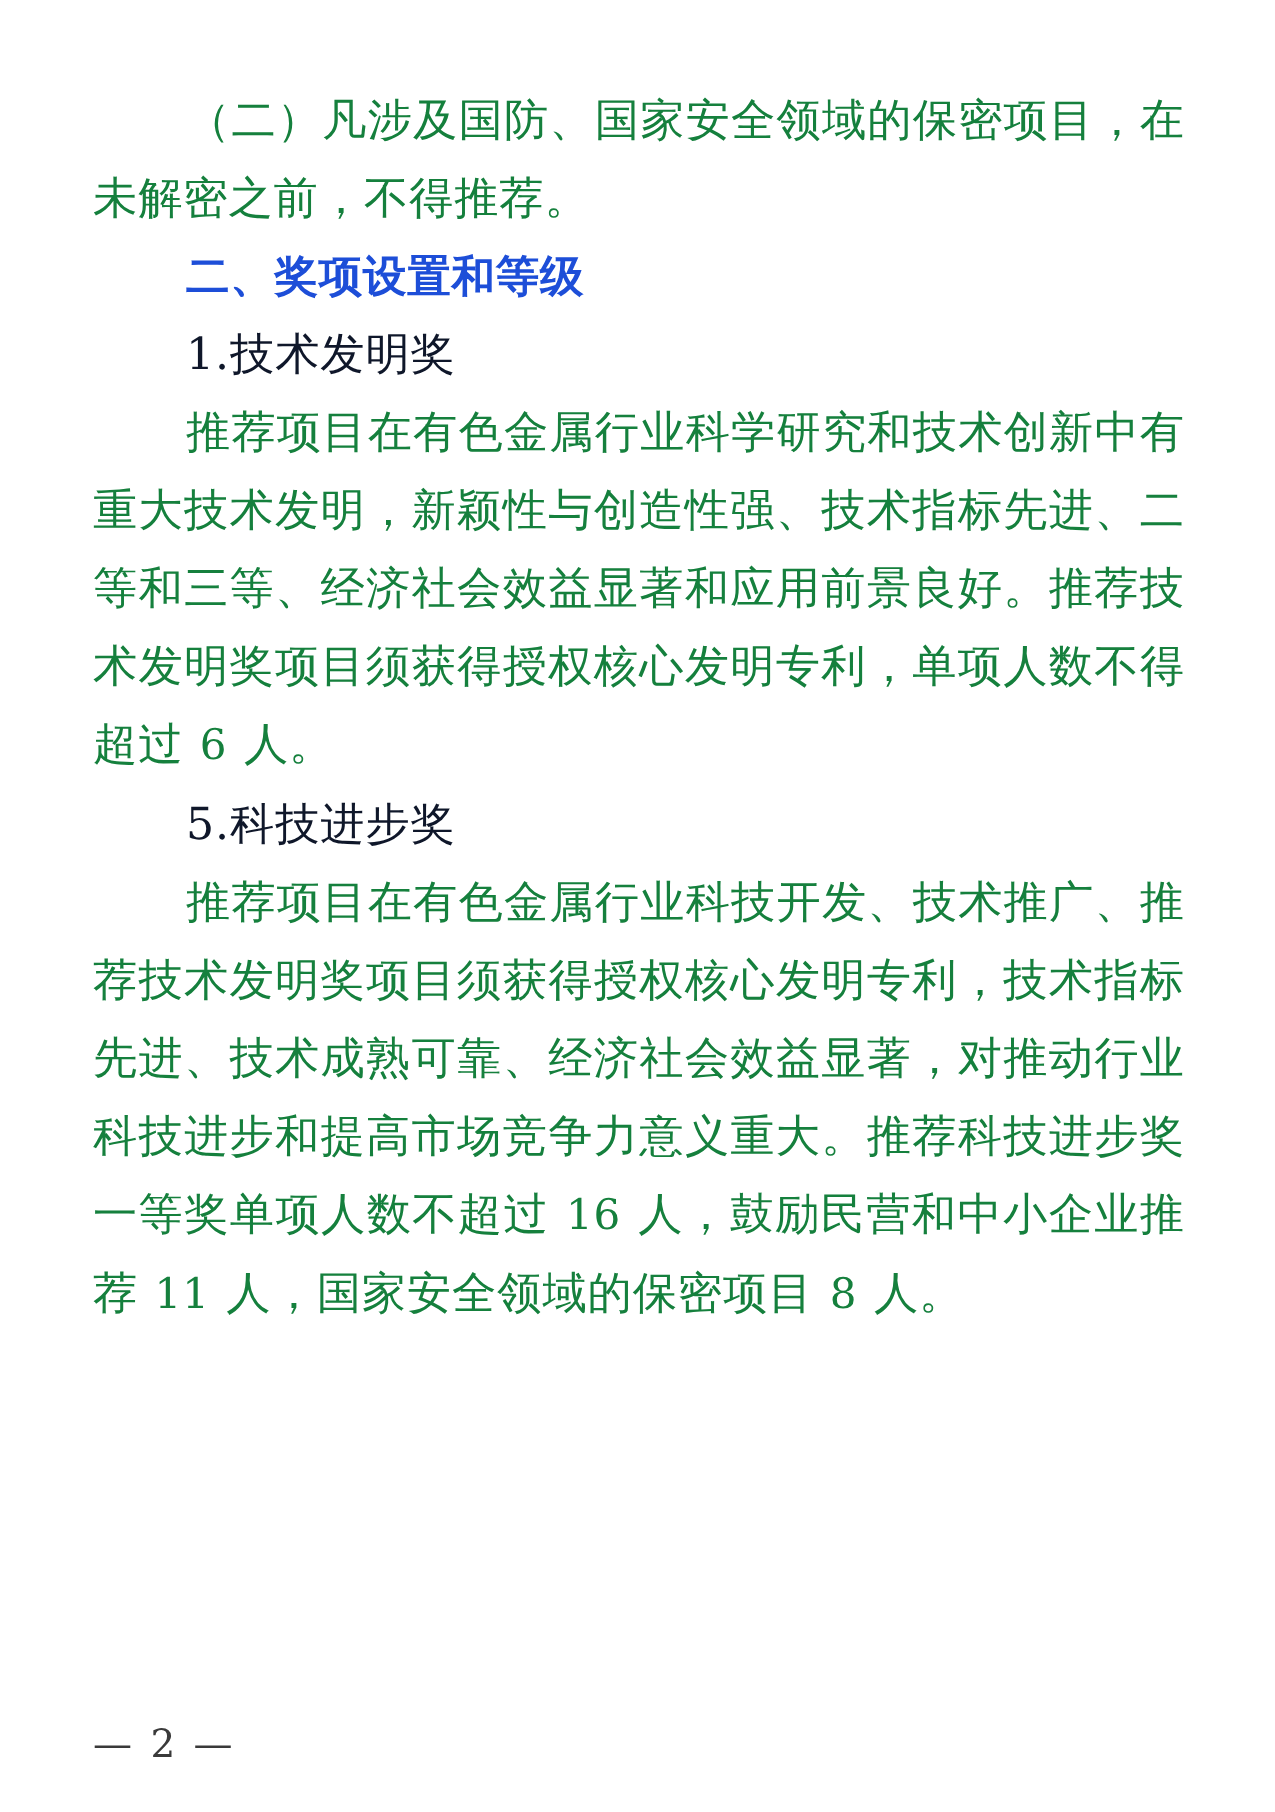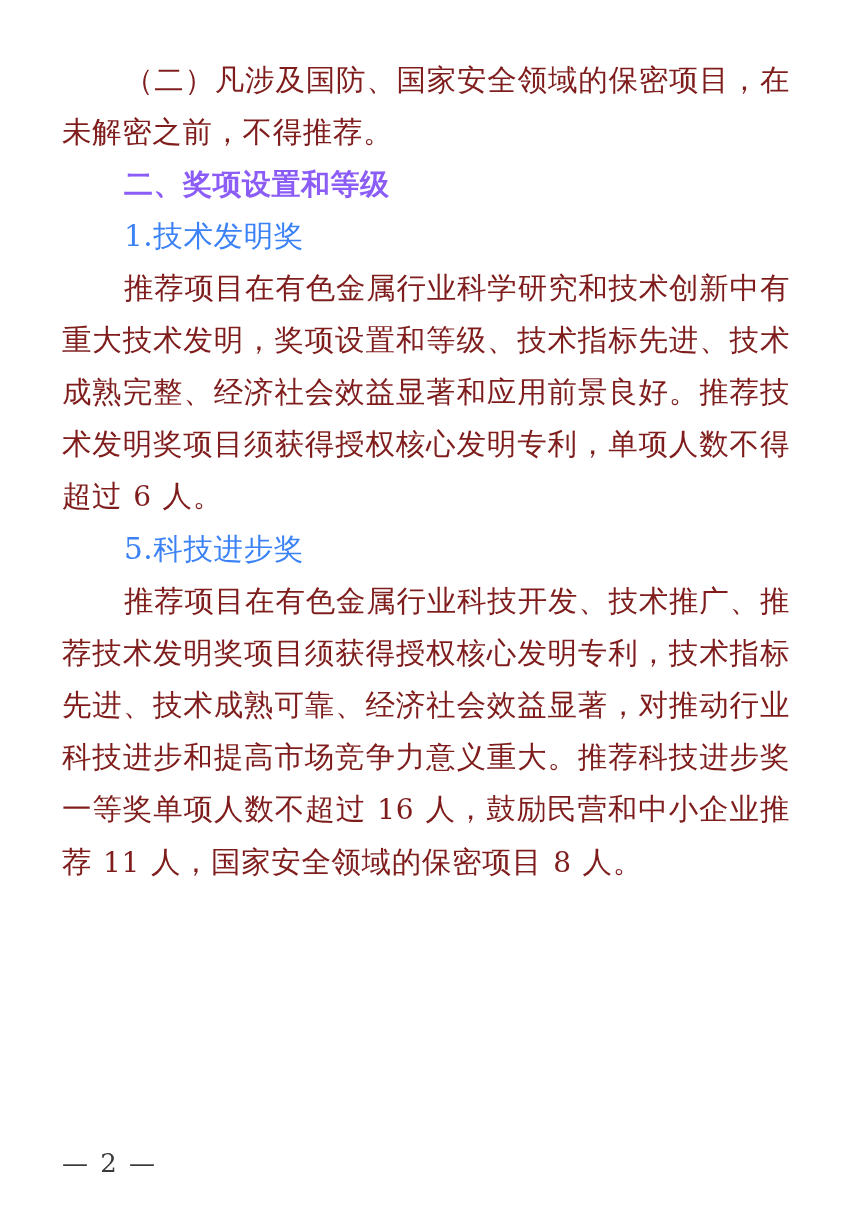--- a/index.html
+++ b/index.html
@@ -37,50 +37,50 @@
 
   .para {
     font-size: 29.5px;
     line-height: 52px;
     text-align: justify;
     text-justify: inter-character;
     text-align-last: left;
     letter-spacing: 0.6px;
     margin: 0;
     font-family: "DejaVu Serif", "Liberation Serif", serif;
-    color: #7f1d1d;
+    color: #15803d;
     word-break: break-all;
   }
 
   .para.indent2 {
     text-indent: 62px;
   }
 
   
   .heading {
     font-family: "DejaVu Sans", "Liberation Sans", sans-serif;
     font-weight: 700;
     font-size: 29px;
     line-height: 52px;
     letter-spacing: 0.5px;
     margin: 0;
     text-indent: 62px;
-    color: #8b5cf6;
+    color: #1d4ed8;
   }
 
   
   .subitem {
     font-family: "DejaVu Serif", "Liberation Serif", serif;
     font-weight: 400;
     font-size: 29.5px;
     line-height: 52px;
     letter-spacing: 0.6px;
     margin: 0;
     text-indent: 62px;
-    color: #3b82f6;
+    color: #0f172a;
   }
 
   .num {
     font-family: "DejaVu Serif", "Liberation Serif", serif;
     font-size: 28px;
     padding: 0 1px;
   }
 
   
   #footer {
@@ -103,21 +103,21 @@
   <div id="content">
 
     <p class="para indent2">（二）凡涉及国防、国家安全领域的保密项目，在未解密之前，不得推荐。</p>
 
 
     <p class="heading">二、奖项设置和等级</p>
 
 
     <p class="subitem">1.技术发明奖</p>
 
-    <p class="para indent2"><span>推荐项目在有色金属行业科学研究和技术创新中有重大技术发明，奖项设置和等级、技术指标先进、技术成熟完整、经济社会效益显著和应用前景良好。推荐技术发明奖项目须获得授权核心发明专利，单项人数不得超过 </span><span class="num">6</span><span> 人。</span></p>
+    <p class="para indent2"><span>推荐项目在有色金属行业科学研究和技术创新中有重大技术发明，新颖性与创造性强、技术指标先进、二等和三等、经济社会效益显著和应用前景良好。推荐技术发明奖项目须获得授权核心发明专利，单项人数不得超过 </span><span class="num">6</span><span> 人。</span></p>
 
     <p class="subitem">5.科技进步奖</p>
 
     <p class="para indent2"><span>推荐项目在有色金属行业科技开发、技术推广、推荐技术发明奖项目须获得授权核心发明专利，技术指标先进、技术成熟可靠、经济社会效益显著，对推动行业科技进步和提高市场竞争力意义重大。推荐科技进步奖一等奖单项人数不超过 </span><span class="num">16</span><span> 人，鼓励民营和中小企业推荐 </span><span class="num">11</span><span> 人，国家安全领域的保密项目 </span><span class="num">8</span><span> 人。</span></p>
 
 
     <p class="para indent2"></p>
 
   </div>
 

